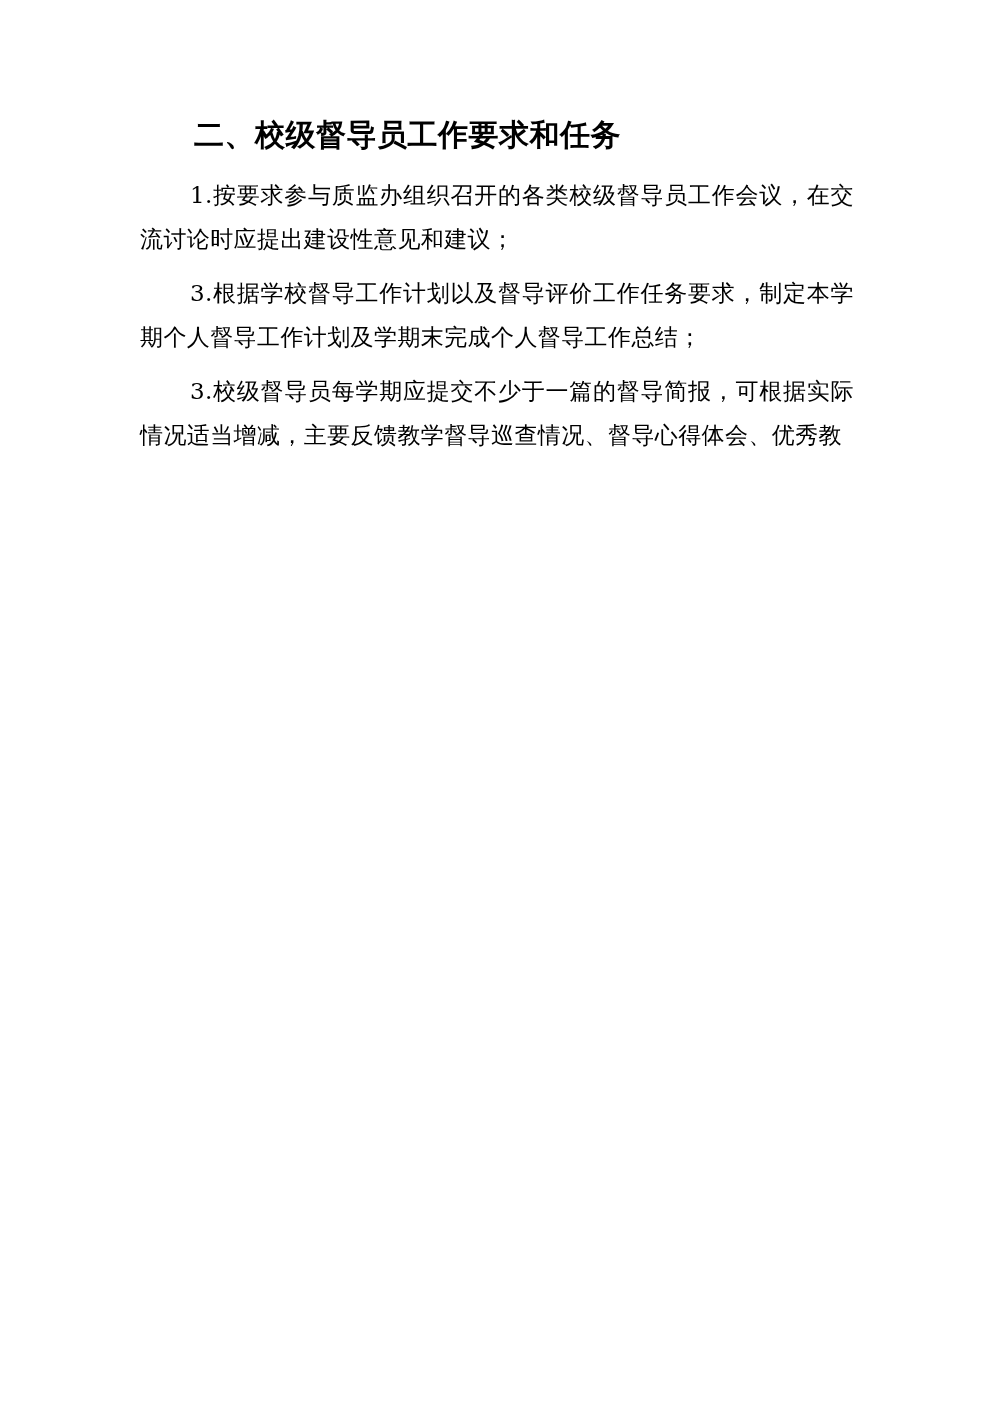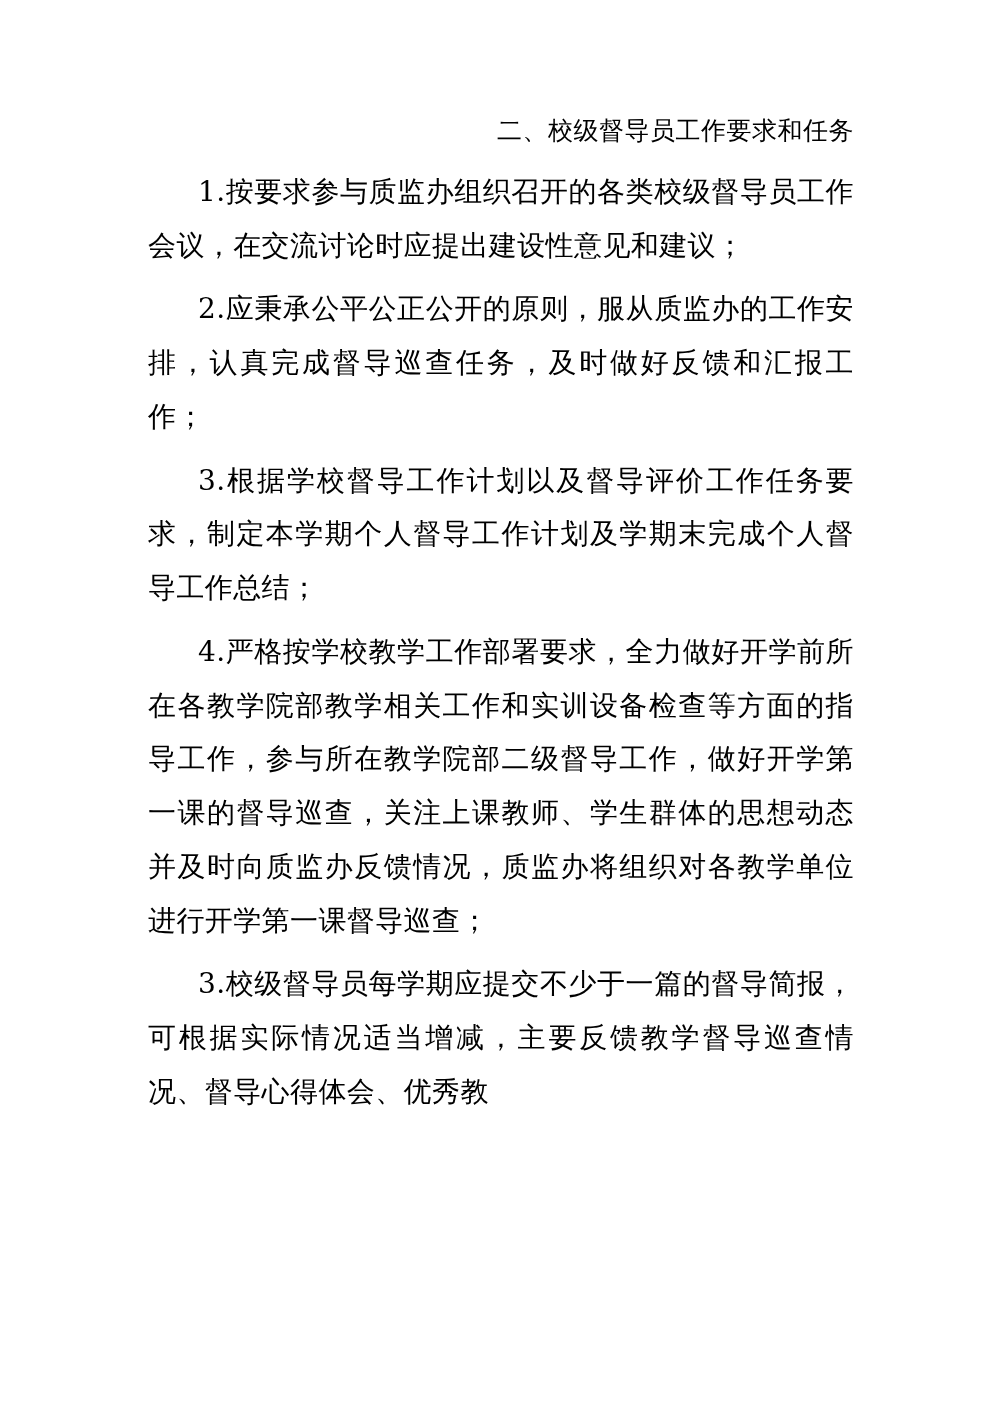--- a/index.html
+++ b/index.html
@@ -18,47 +18,44 @@
     color: #000000;
   }
   .content {
     position: absolute;
     left: 140px;
     top: 112px;
     width: 714px;
   }
   .heading {
     font-family: "DejaVu Sans", "Liberation Sans", sans-serif;
-    font-weight: normal;
-    font-size: 25px;
+    font-weight: bold;
+    font-size: 30px;
     line-height: 1.55;
     letter-spacing: 0.5px;
     margin: 0 0 14px 0;
     text-indent: 54px;
-    text-align: right;
   }
   .para {
-    font-size: 28px;
+    font-size: 23px;
     line-height: 1.92;
     letter-spacing: 0.4px;
-    margin: 0 0 10px 8px;
+    margin: 0 0 10px 0;
     text-indent: 50px;
     text-align: justify;
     text-justify: inter-ideograph;
     word-break: break-all;
   }
   .para:last-child {
     margin-bottom: 0;
   }
 </style>
 </head>
 <body>
 
 <div class="page">
   <div class="content">
     <h2 class="heading">二、校级督导员工作要求和任务</h2>
     <p class="para">1.按要求参与质监办组织召开的各类校级督导员工作会议，在交流讨论时应提出建设性意见和建议；</p>
-    <p class="para">2.应秉承公平公正公开的原则，服从质监办的工作安排，认真完成督导巡查任务，及时做好反馈和汇报工作；</p>
     <p class="para">3.根据学校督导工作计划以及督导评价工作任务要求，制定本学期个人督导工作计划及学期末完成个人督导工作总结；</p>
-    <p class="para">4.严格按学校教学工作部署要求，全力做好开学前所在各教学院部教学相关工作和实训设备检查等方面的指导工作，参与所在教学院部二级督导工作，做好开学第一课的督导巡查，关注上课教师、学生群体的思想动态并及时向质监办反馈情况，质监办将组织对各教学单位进行开学第一课督导巡查；</p>
     <p class="para">3.校级督导员每学期应提交不少于一篇的督导简报，可根据实际情况适当增减，主要反馈教学督导巡查情况、督导心得体会、优秀教</p>
   </div>
 </div>
 
 </body></html>

